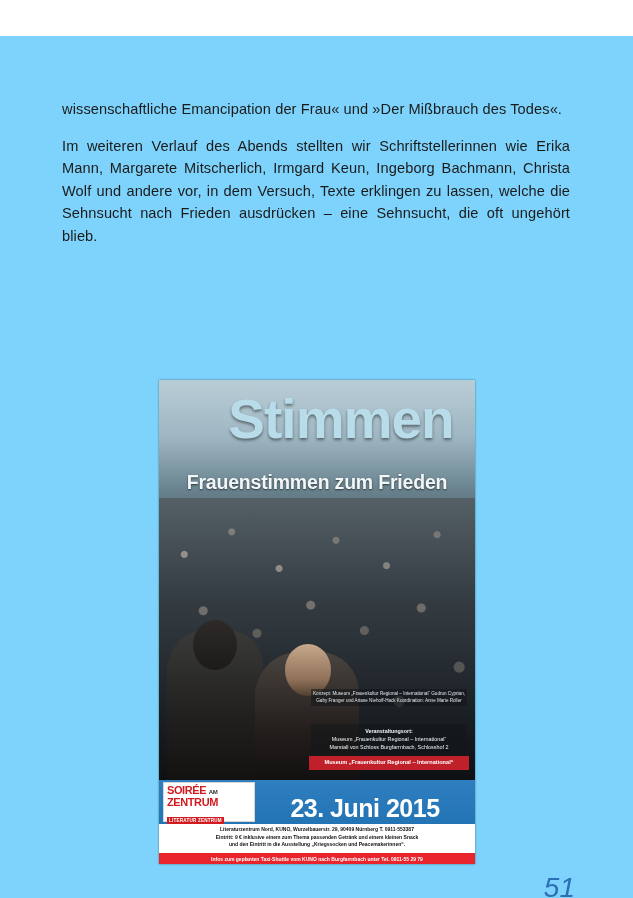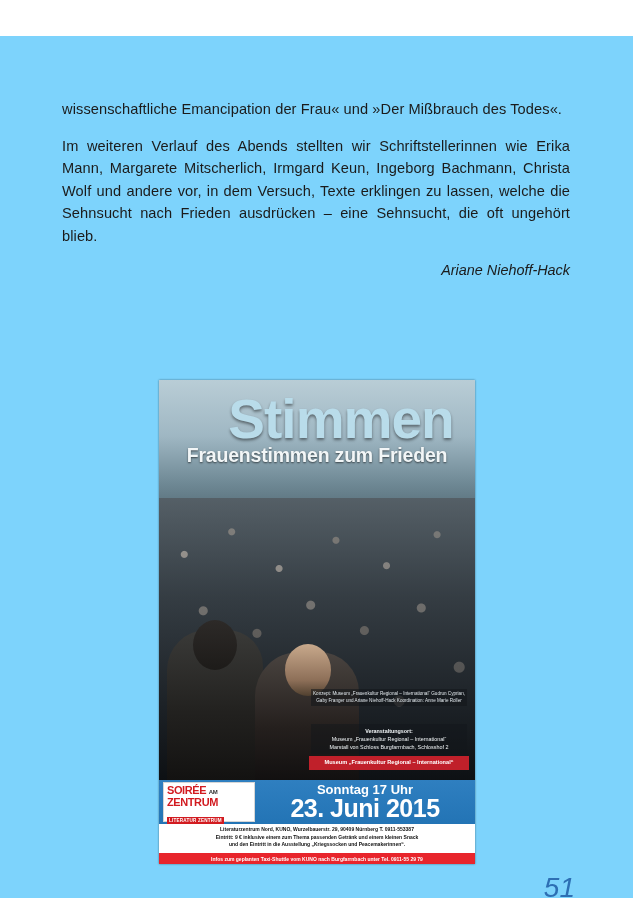--- a/index.html
+++ b/index.html
@@ -136,21 +136,21 @@
     line-height: 1;
     font-weight: 700;
     color: #b9dcea;
     text-shadow: 0 2px 3px rgba(0,0,0,0.45);
     letter-spacing: -1px;
     padding-left: 24px;
   }
   .poster-subtitle {
     position: absolute;
     left: 0;
-    top: 64px;
+    top: 91px;
     width: 316px;
     text-align: center;
     font-size: 19.5px;
     font-weight: 700;
     color: #f2f6f7;
     text-shadow: 0 1px 2px rgba(0,0,0,0.6);
     letter-spacing: -0.2px;
   }
   .credit-box {
     position: absolute;
@@ -305,21 +305,20 @@
   }
 </style>
 </head>
 <body>
 
 <div class="page">
 
   <div class="text-col">
     <p class="body-par">wissenschaftliche Emancipation der Frau«  und »Der Mißbrauch des Todes«.</p>
     <p class="body-par">Im weiteren Verlauf des Abends stellten wir Schriftstellerinnen wie Erika Mann, Margarete Mitscherlich, Irmgard Keun, Ingeborg Bachmann, Christa Wolf und andere vor, in dem Versuch, Texte erklingen zu lassen, welche die Sehnsucht nach Frieden ausdrücken – eine Sehnsucht, die oft ungehört blieb.</p>
-    <p class="signature">Ariane Niehoff-Hack</p>
   </div>
 
   <div class="poster-wrap">
 
     <div class="poster-photo">
       <div class="crowd"></div>
       <div class="figure-left"></div>
       <div class="figure-right"></div>
     </div>
 
@@ -341,21 +340,20 @@
 
       <div class="logo-box">
         <div class="logo-line1">
           <span>SOIRÉE</span>
           <span class="am">AM</span>
         </div>
         <div class="logo-line2">ZENTRUM</div>
         <div class="logo-line3">LITERATUR ZENTRUM</div>
       </div>
 
-      <div class="time-line">Sonntag  17 Uhr</div>
       <div class="date-line">23. Juni 2015</div>
 
       <div class="addr-block">
         <span class="row">Literaturzentrum Nord, KUNO, Wurzelbauerstr. 29, 90409 Nürnberg T. 0911-553387</span>
         <span class="row">Eintritt: 9 €  inklusive einem zum Thema passenden Getränk und einem kleinen Snack</span>
         <span class="row">und den Eintritt in die Ausstellung „Kriegssocken und Peacemakerinnen“.</span>
       </div>
 
       <div class="taxi-strip">Infos zum geplanten Taxi-Shuttle vom KUNO nach Burgfarrnbach unter Tel. 0911-55 29 79</div>
     </div>

